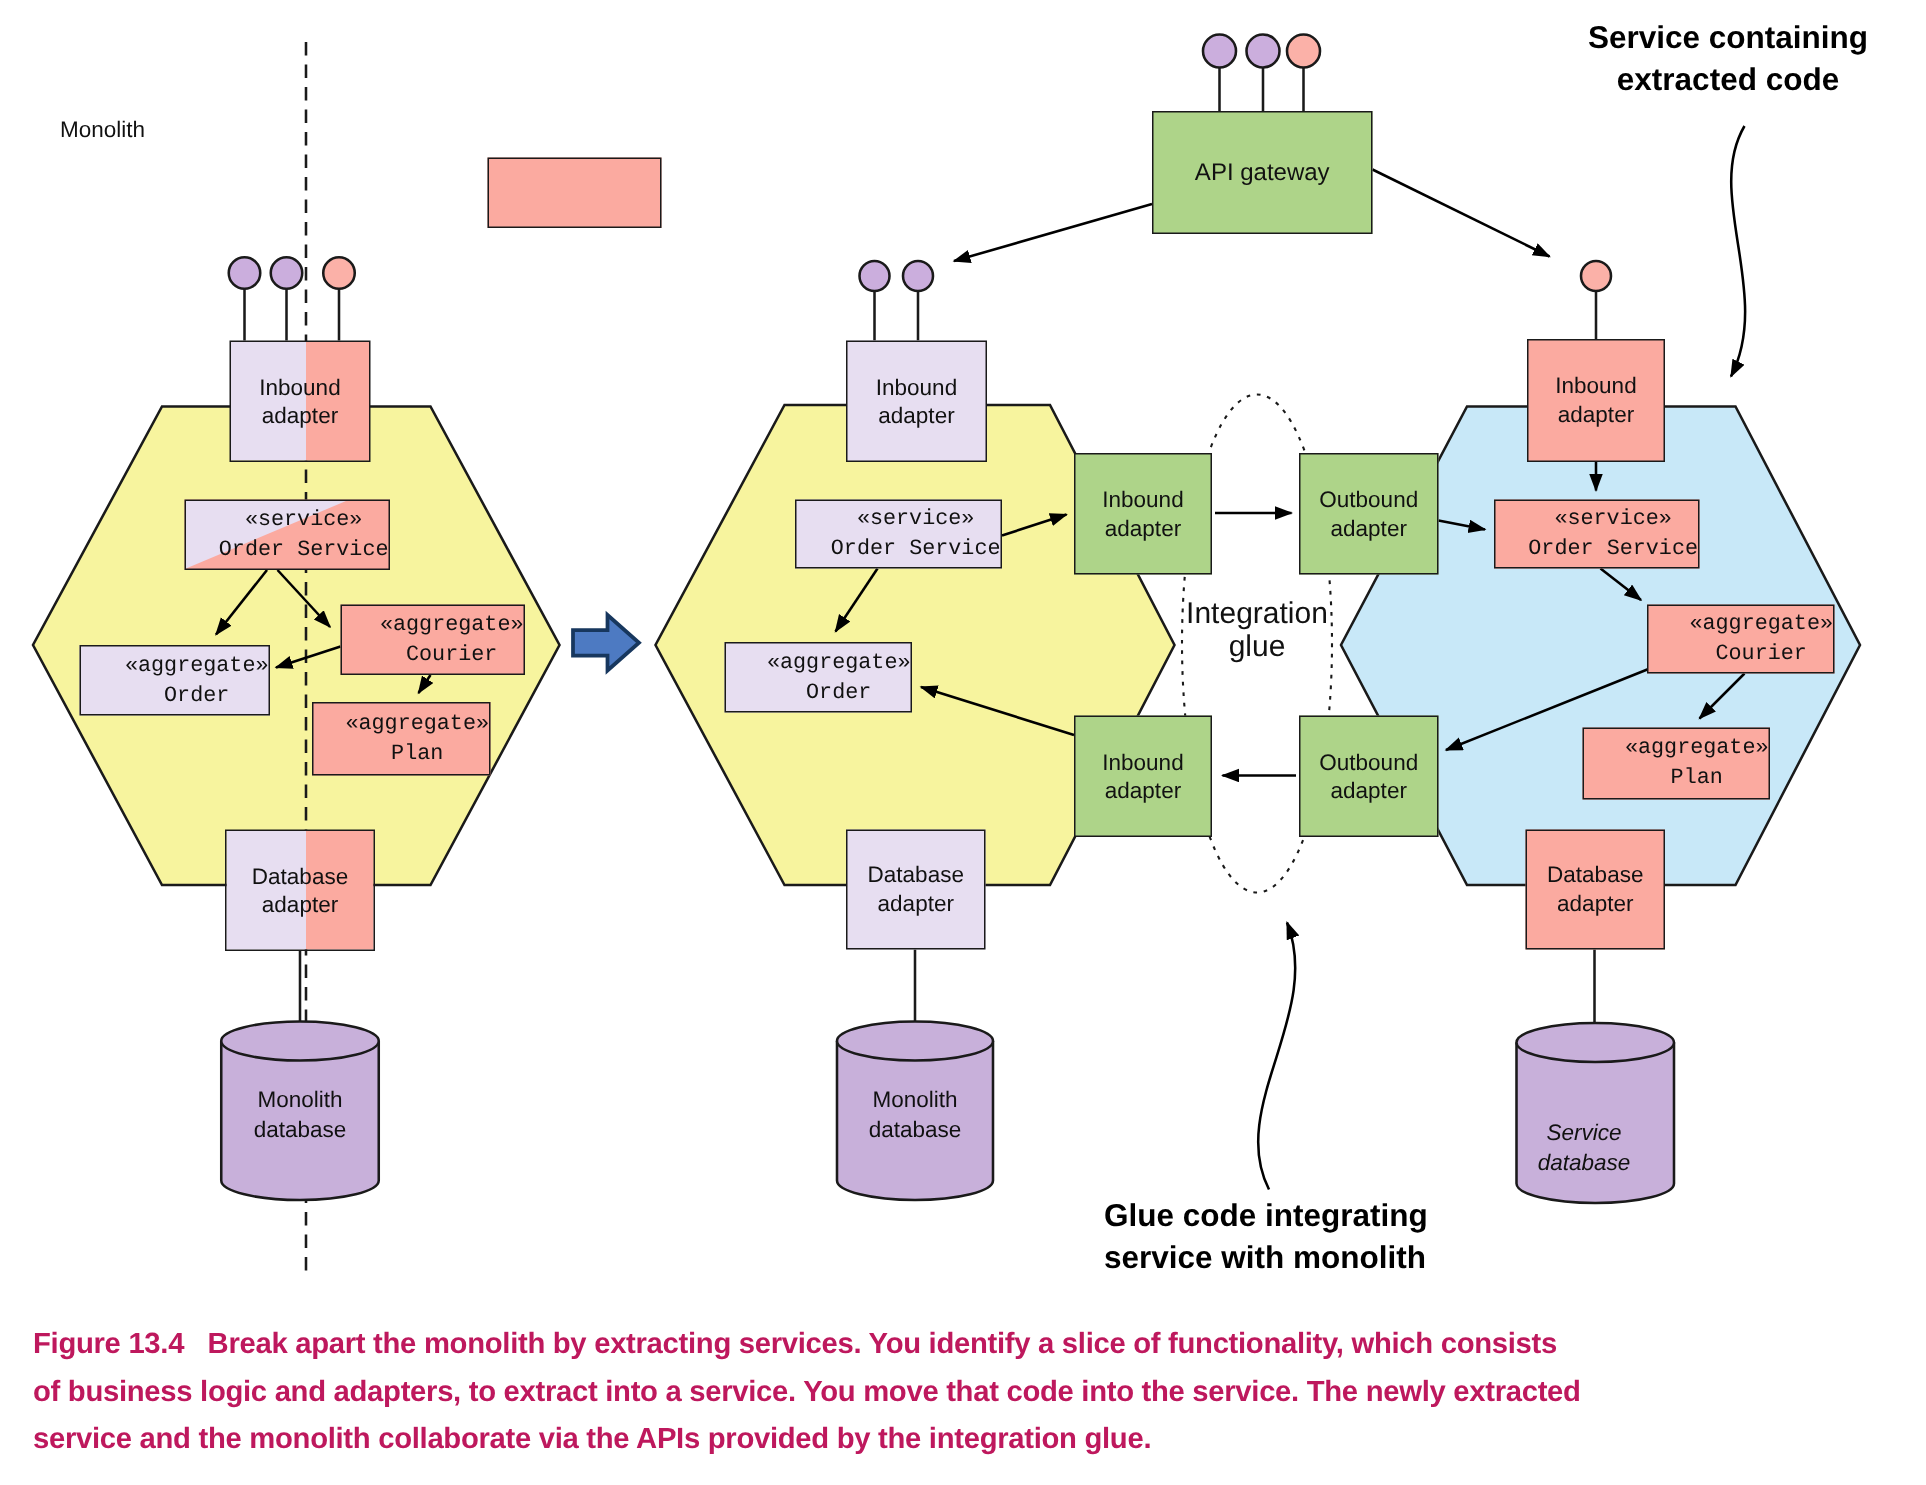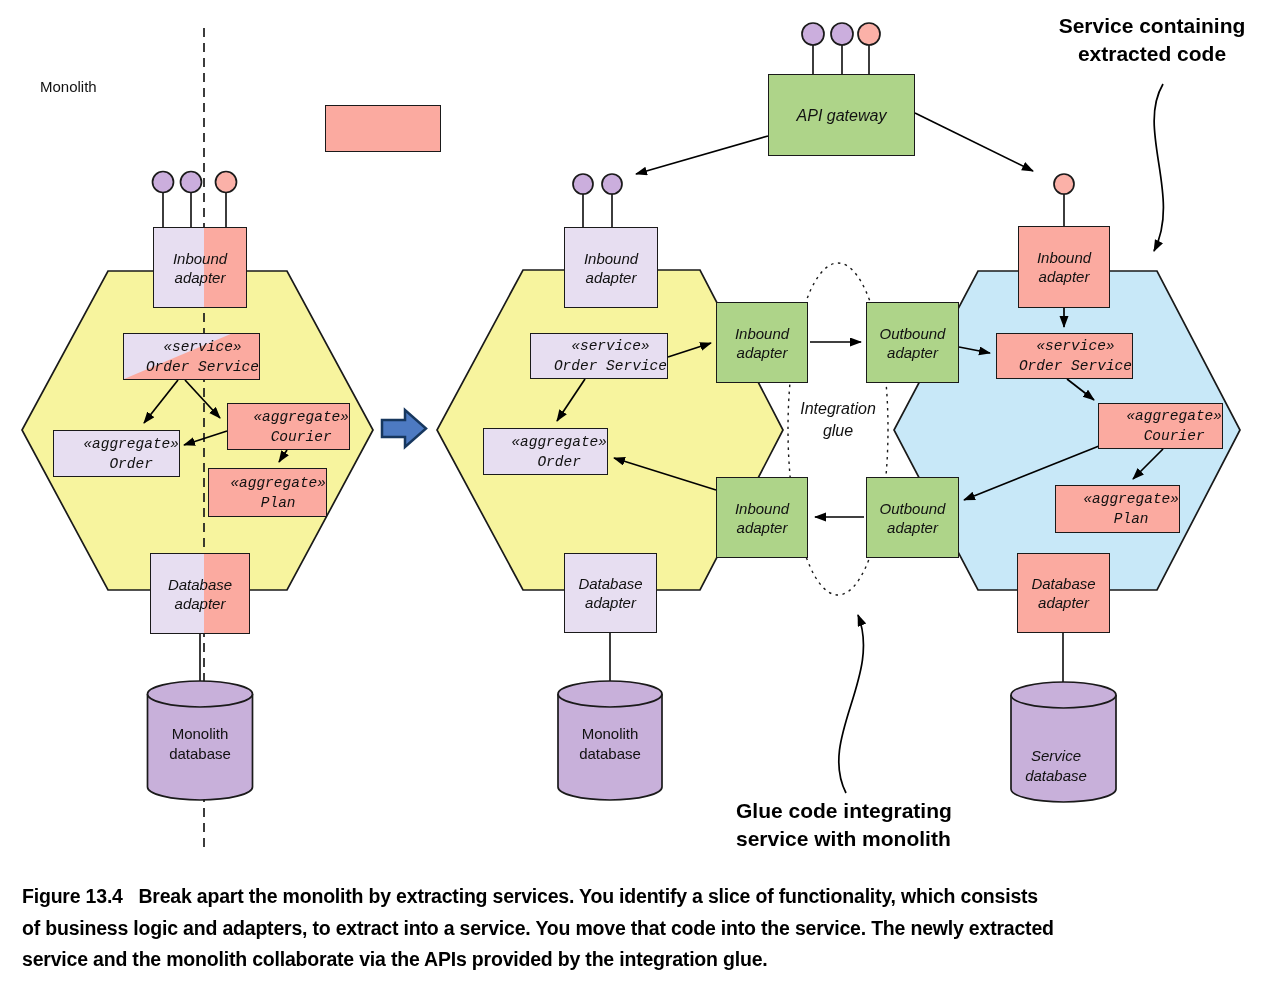--- a/index.html
+++ b/index.html
@@ -2,37 +2,37 @@
 <html><head>
 <meta charset="utf-8">
 <style>
   html,body{margin:0;padding:0;background:#ffffff;}
   #page{position:relative;width:1284px;height:990px;background:#ffffff;overflow:hidden;
         font-family:"Liberation Sans",sans-serif;}
   #shapes{position:absolute;left:0;top:0;z-index:1;}
   .box{position:absolute;box-sizing:border-box;border:1.6px solid #1a1a1a;
        display:flex;align-items:center;justify-content:center;text-align:center;
        font:15px/19px "Liberation Sans",sans-serif;color:#111;white-space:pre-line;z-index:2;}
-  .box span{position:relative;z-index:2;font-style:italic;}
+  .box span{position:relative;z-index:2;}
   .mono{font:14.5px/20px "Liberation Mono","DejaVu Sans Mono",monospace;justify-content:flex-end;}
   .purple{background:#e7def1;}
   .pink{background:#fbaaa0;}
   .green{background:#aed489;}
   .split{background:linear-gradient(90deg,#e7def1 0 54%,#fbaaa0 54% 100%);}
   .diag{position:absolute;inset:0;background:#e7def1;clip-path:polygon(0 0,79% 0,0 100%);z-index:1;}
   .freetext{position:absolute;font:15px/21px "Liberation Sans",sans-serif;color:#111;
             text-align:center;white-space:pre-line;z-index:2;}
   .cyl-label{position:absolute;display:flex;align-items:center;justify-content:center;
              text-align:center;font:15px/20px "Liberation Sans",sans-serif;color:#111;
              white-space:pre-line;z-index:2;}
   .note{position:absolute;font:bold 21px/28px "Liberation Sans",sans-serif;color:#000;
         white-space:pre-line;z-index:2;}
   .caption{position:absolute;left:22px;top:881px;width:1252px;
            font:bold 19.5px/31.5px "Liberation Sans",sans-serif;letter-spacing:-0.2px;
-           color:#000000;white-space:pre-wrap;z-index:2;}
+           color:#be185d;white-space:pre-wrap;z-index:2;}
 </style>
 </head>
 <body>
 
 <div id="page">
 
   <svg id="shapes" width="1284" height="872" viewBox="0 0 1284 872">
     <defs>
       <marker id="ah" markerUnits="userSpaceOnUse" markerWidth="15" markerHeight="11" refX="11" refY="4.5" orient="auto">
         <path d="M0,0 L12,4.5 L0,9 Z" fill="#000"></path>
@@ -182,21 +182,21 @@
 adapter</span></div>
 
   <div class="box green" style="left:716px;top:477px;width:92px;height:81px;">
     <span>Inbound
 adapter</span></div>
 
   <div class="box green" style="left:866px;top:477px;width:93px;height:81px;">
     <span>Outbound
 adapter</span></div>
 
-  <div class="freetext" style="left:786px;top:398px;width:104px;font-size:16px;line-height:22px;font-style:italic;">Integration
+  <div class="freetext" style="left:786px;top:398px;width:104px;font-size:20px;line-height:22px;">Integration
 glue</div>
 
   <div class="box pink" style="left:1018px;top:226px;width:92px;height:82px;">
     <span>Inbound
 adapter</span></div>
 
   <div class="box mono pink" style="left:996px;top:333px;width:137px;height:46px;">
     <span>«service»
 Order Service</span></div>
 

